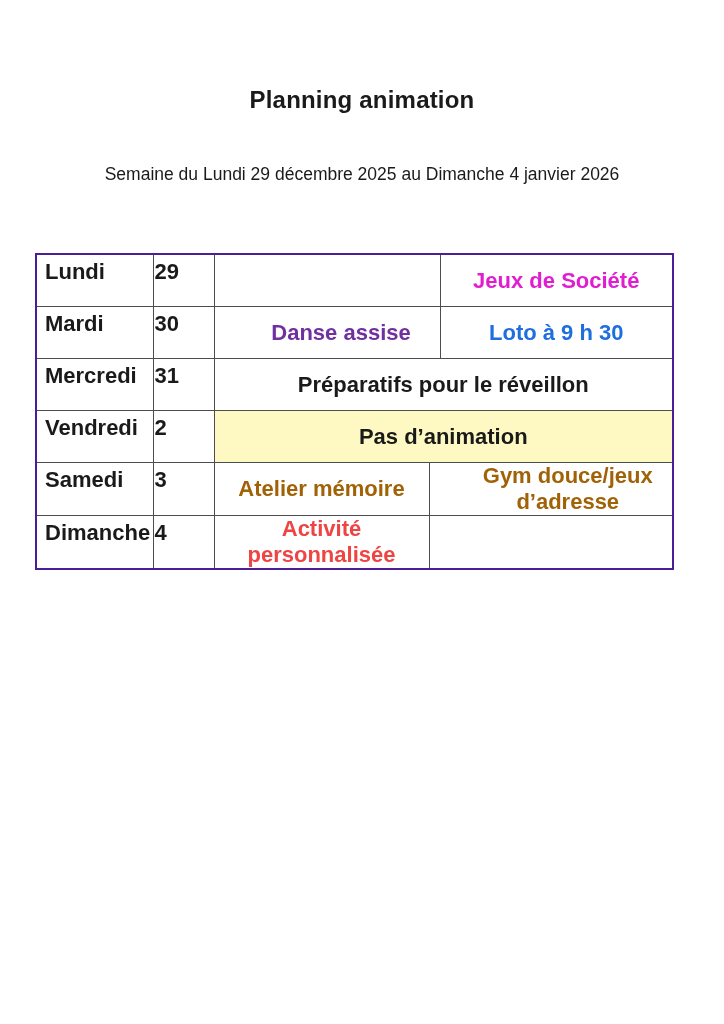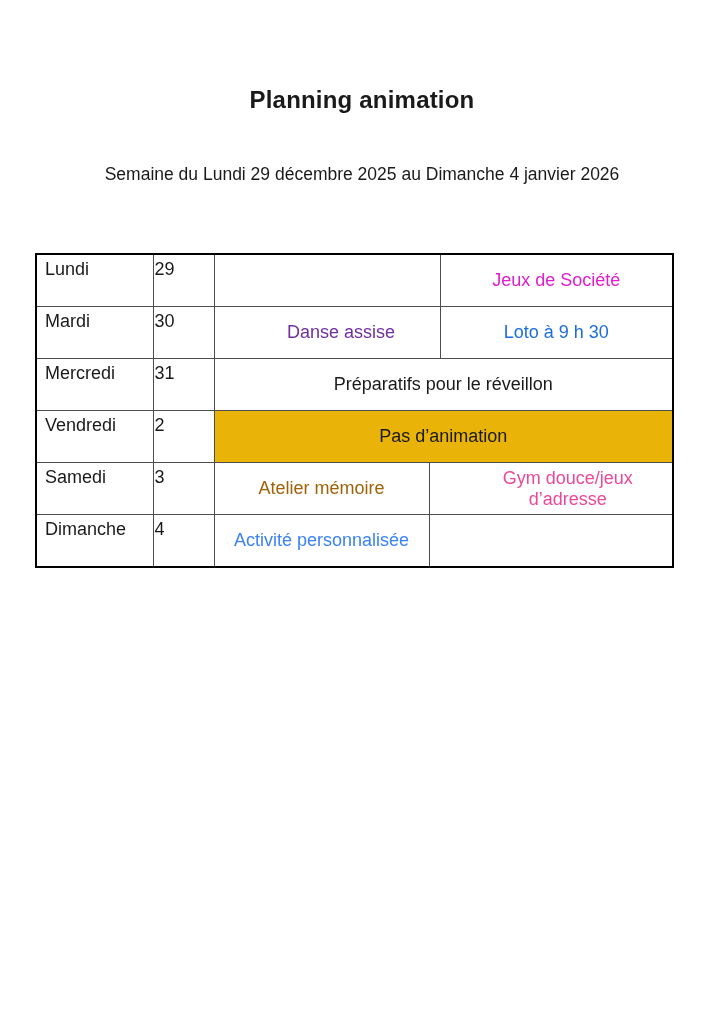--- a/index.html
+++ b/index.html
@@ -36,23 +36,23 @@
     font-size: 17.5px;
     font-weight: 400;
   }
   table.planning {
     position: absolute;
     top: 253px;
     left: 35px;
     width: 637px;
     border-collapse: collapse;
     table-layout: fixed;
-    border: 2px solid #000000;
-    font-size: 18px;
-    font-weight: 400;
+    border: 2px solid #4c1d95;
+    font-size: 22px;
+    font-weight: 700;
   }
   table.planning td {
     border: 1.5px solid #4d4d4d;
     height: 46px;
     overflow: hidden;
   }
   td.day {
     vertical-align: top;
     text-align: left;
     padding: 4px 4px 0 8px;
@@ -97,28 +97,28 @@
       <td class="act" style="color: rgb(30, 110, 224);">Loto à 9 h 30</td>
     </tr>
     <tr>
       <td class="day">Mercredi</td>
       <td class="date">31</td>
       <td class="act" colspan="3" style="color: rgb(26, 26, 26);">Préparatifs pour le réveillon</td>
     </tr>
     <tr>
       <td class="day">Vendredi</td>
       <td class="date">2</td>
-      <td class="act" colspan="3" style="background-color: #eab308;">Pas d’animation</td>
+      <td class="act" colspan="3" style="background-color: #fef9c3;">Pas d’animation</td>
     </tr>
     <tr>
       <td class="day">Samedi</td>
       <td class="date">3</td>
       <td class="act" style="color: #a16207;">Atelier mémoire</td>
-      <td class="act" colspan="2" style="color: #ec4899; padding-left: 36px;">Gym douce/jeux d’adresse</td>
+      <td class="act" colspan="2" style="color: #a16207; padding-left: 36px;">Gym douce/jeux d’adresse</td>
     </tr>
     <tr>
       <td class="day">Dimanche</td>
       <td class="date">4</td>
-      <td class="act" style="color: #3b82f6;">Activité personnalisée</td>
+      <td class="act" style="color: #ef4444;">Activité personnalisée</td>
       <td class="act" colspan="2" style="color: rgb(26, 26, 26);"></td>
     </tr>
   </tbody>
 </table>
 
 </body></html>

